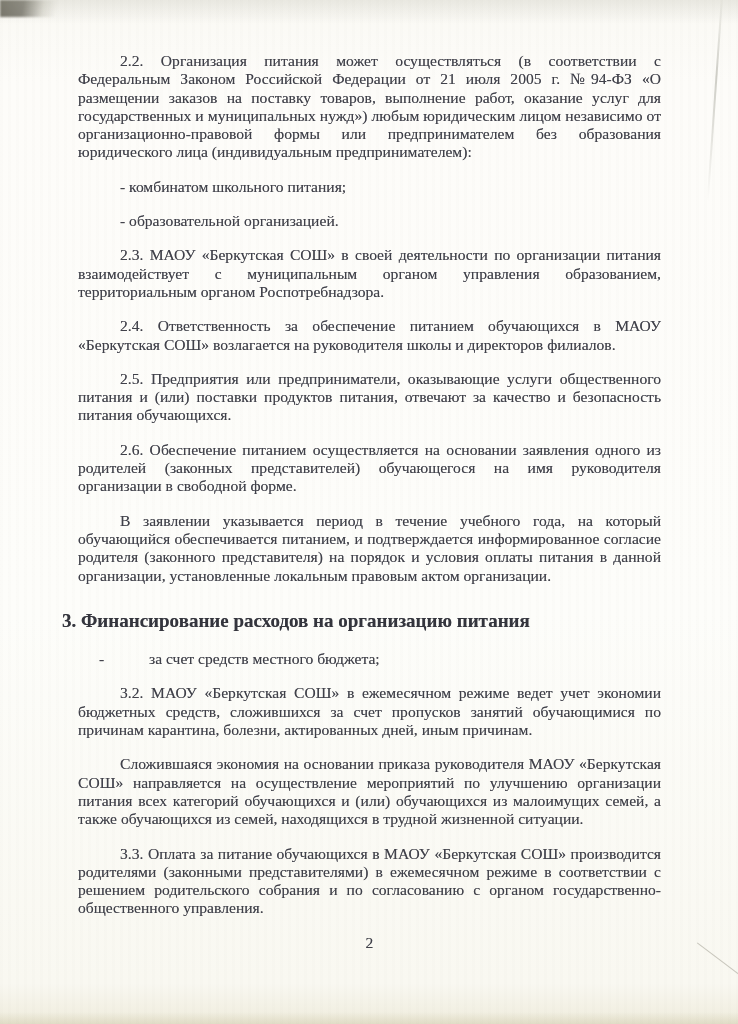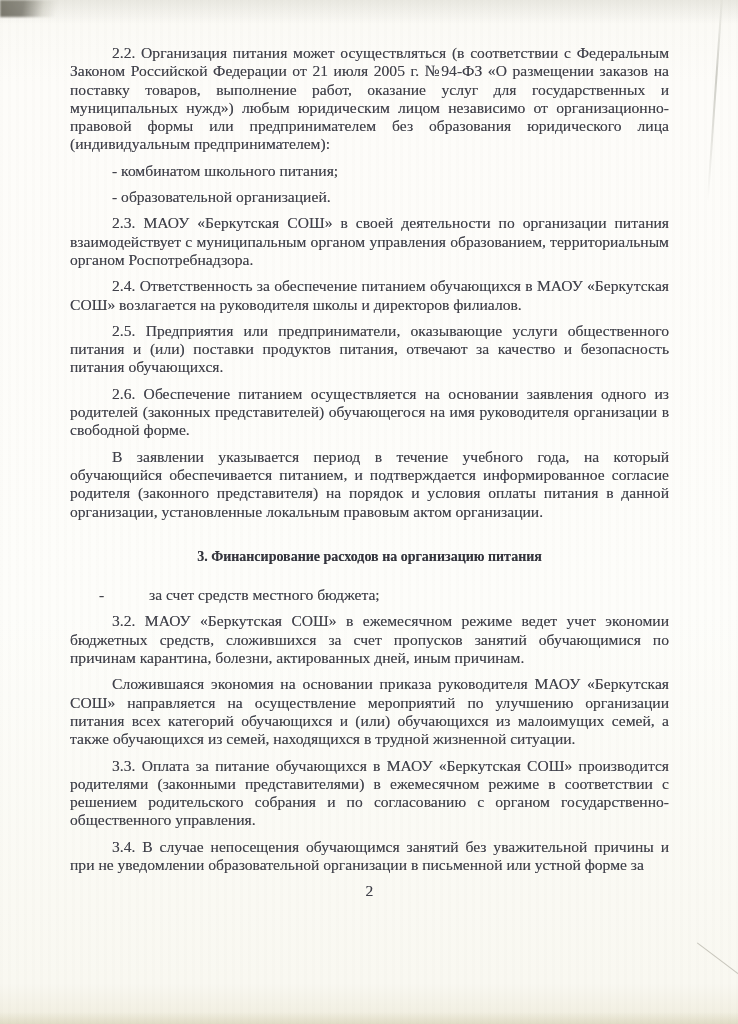--- a/index.html
+++ b/index.html
@@ -49,29 +49,28 @@
   
   .text-block {
     position: absolute; left: 62px; top: 36px;
     width: 615px;
     font-size: 15.6px;
     line-height: 18.3px;
     text-align: justify;
     text-shadow: 0 0 0.6px rgba(64,65,74,0.55);
   }
   .para {
-    margin: 8px;
+    margin: 16px;
     text-indent: 42px;
   }
   .heading {
     margin: 27px 0 20px 0;
-    font-size: 14px;
+    font-size: 19px;
     line-height: 18.3px;
     font-weight: 700;
-    text-align: center;
     text-indent: 0;
     color: #34353d;
   }
   .dash-row {
     margin: 8px;
     padding-left: 29px;
     text-align: left;
   }
   .dash-marker {
     display: inline-block;
@@ -106,18 +105,17 @@
     <p class="para">В заявлении указывается период в течение учебного года, на который обучающийся обеспечивается питанием, и подтверждается информированное согласие родителя (законного представителя) на порядок и условия оплаты питания в данной организации, установленные локальным правовым актом организации.</p>
 
     <h2 class="heading">3. Финансирование расходов на организацию питания</h2>
 
 
     <p class="dash-row"><span class="dash-marker">-</span><span>за счет средств местного бюджета;</span></p>
 
     <p class="para">3.2. МАОУ «Беркутская СОШ» в ежемесячном режиме ведет учет экономии бюджетных средств, сложившихся за счет пропусков занятий обучающимися по причинам карантина, болезни, актированных дней, иным причинам.</p>
     <p class="para">Сложившаяся экономия на основании приказа руководителя МАОУ «Беркутская СОШ» направляется на осуществление мероприятий по улучшению организации питания всех категорий обучающихся и (или) обучающихся из малоимущих семей, а также обучающихся из семей, находящихся в трудной жизненной ситуации.</p>
     <p class="para">3.3. Оплата за питание обучающихся в МАОУ «Беркутская СОШ» производится родителями (законными представителями) в ежемесячном режиме в соответствии с решением родительского собрания и по согласованию с органом государственно-общественного управления.</p>
-    <p class="para">3.4. В случае непосещения обучающимся занятий без уважительной причины и при не уведомлении образовательной организации в письменной или устной форме за</p>
 
     <div class="page-number">2</div>
 
   </main>
 </div>
 
 </body></html>

